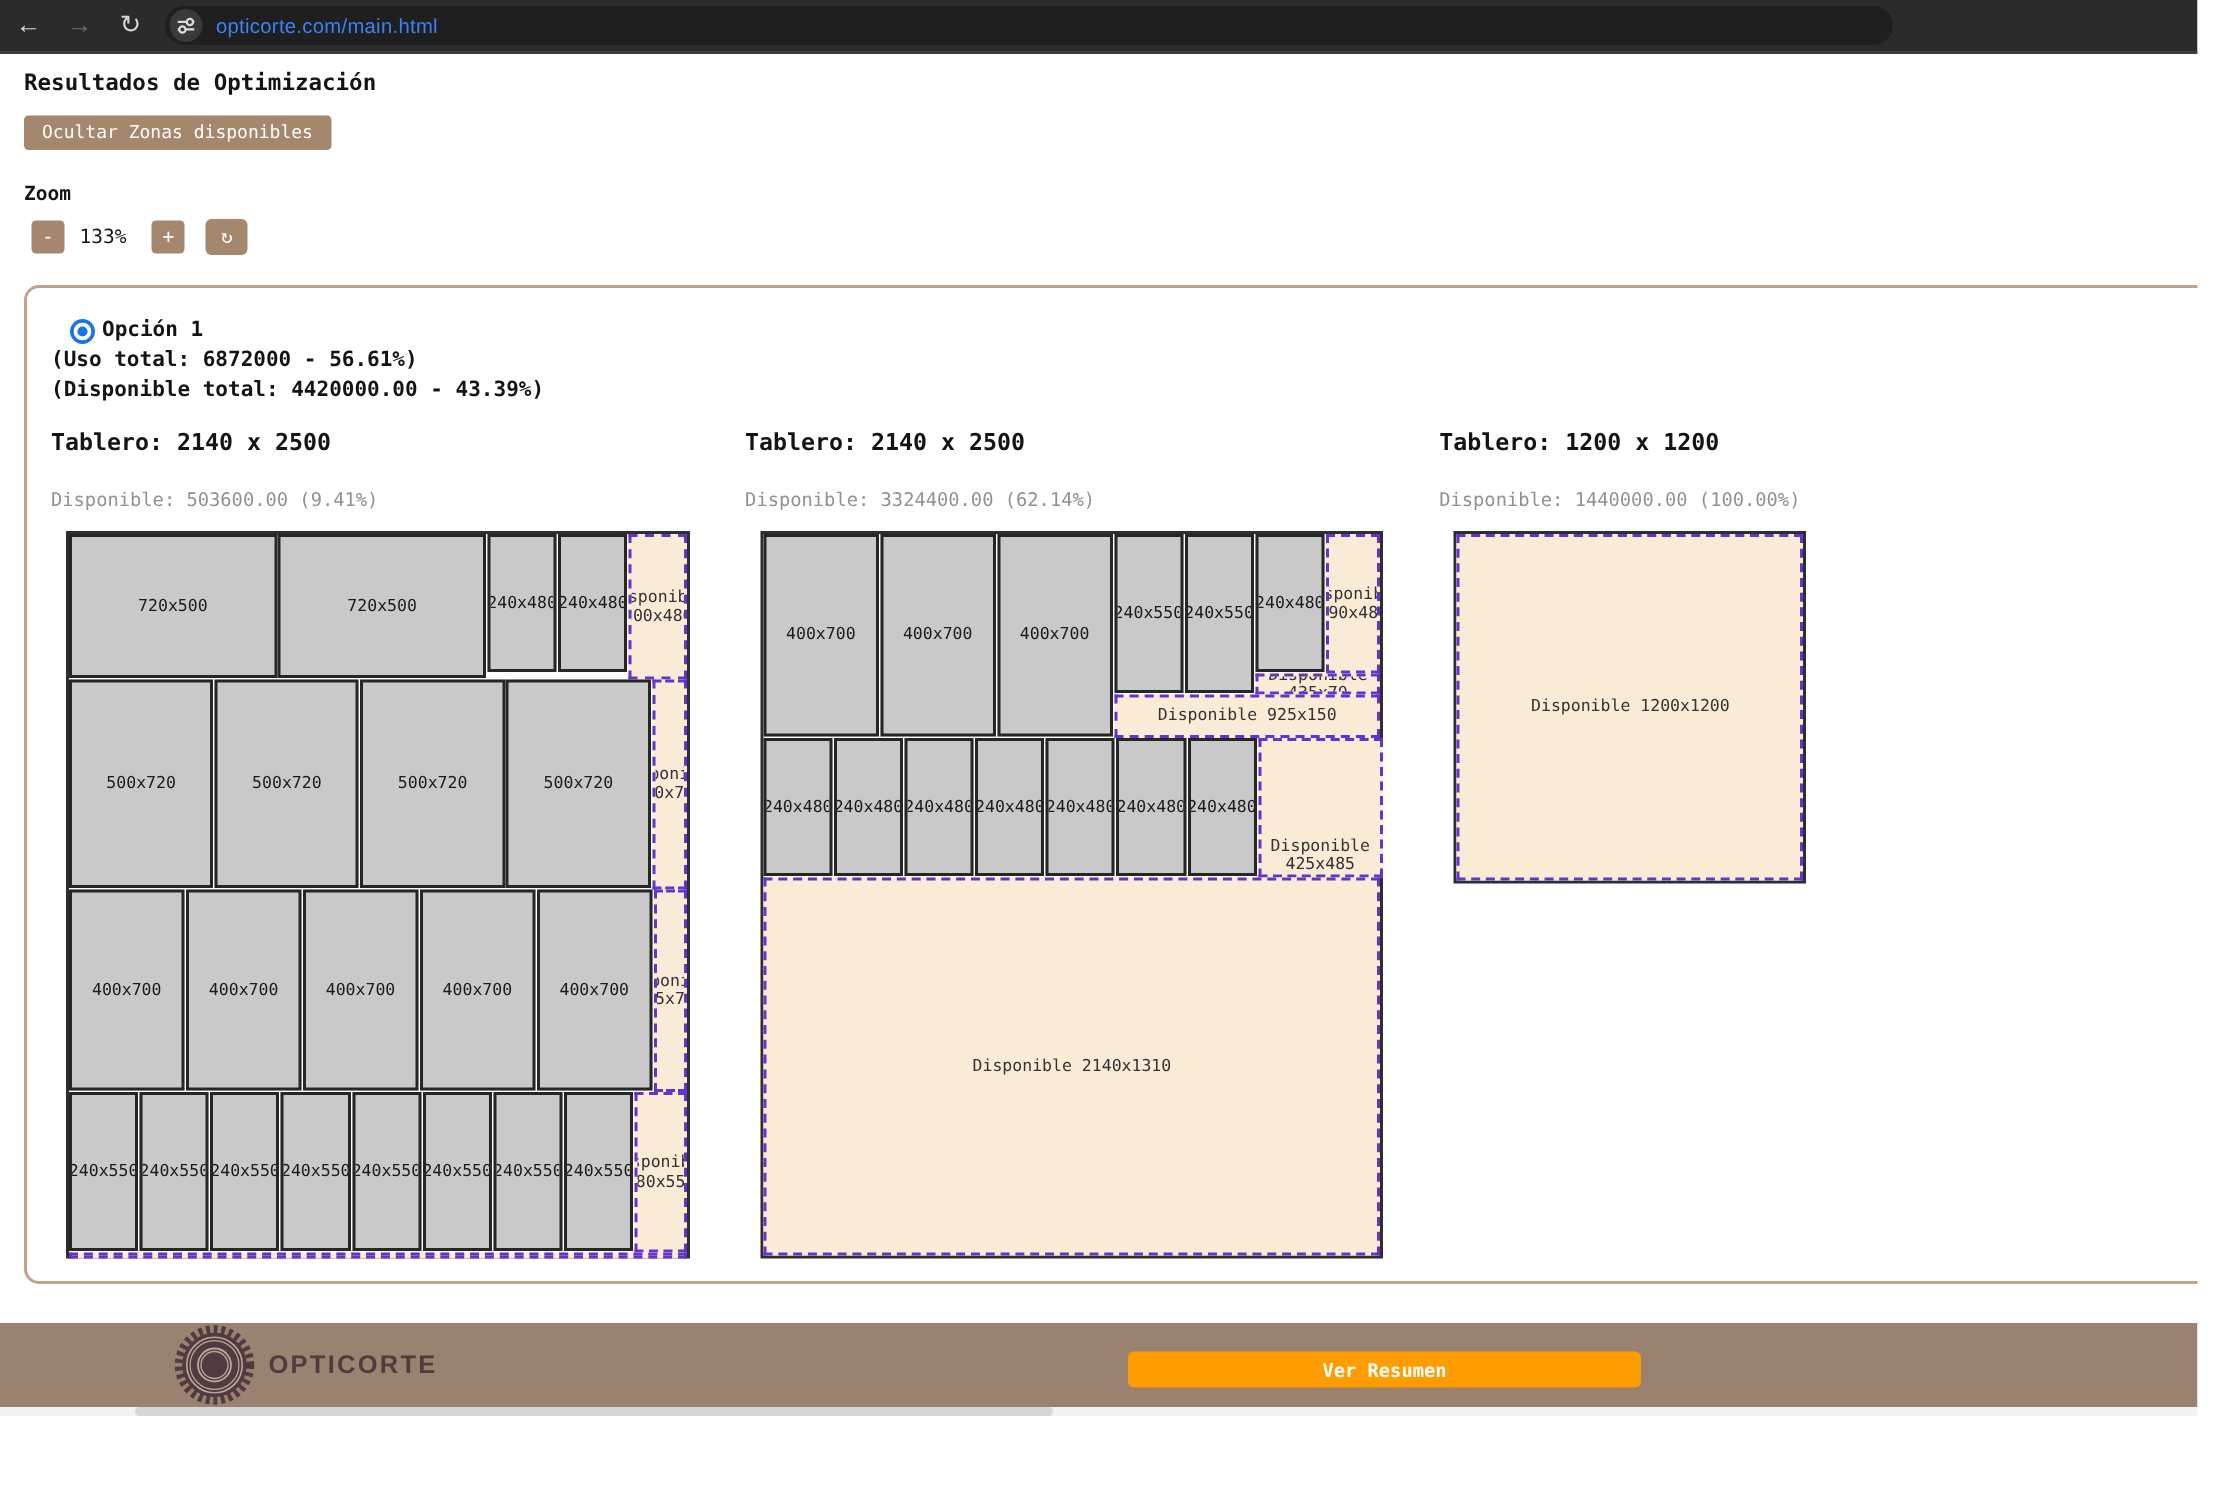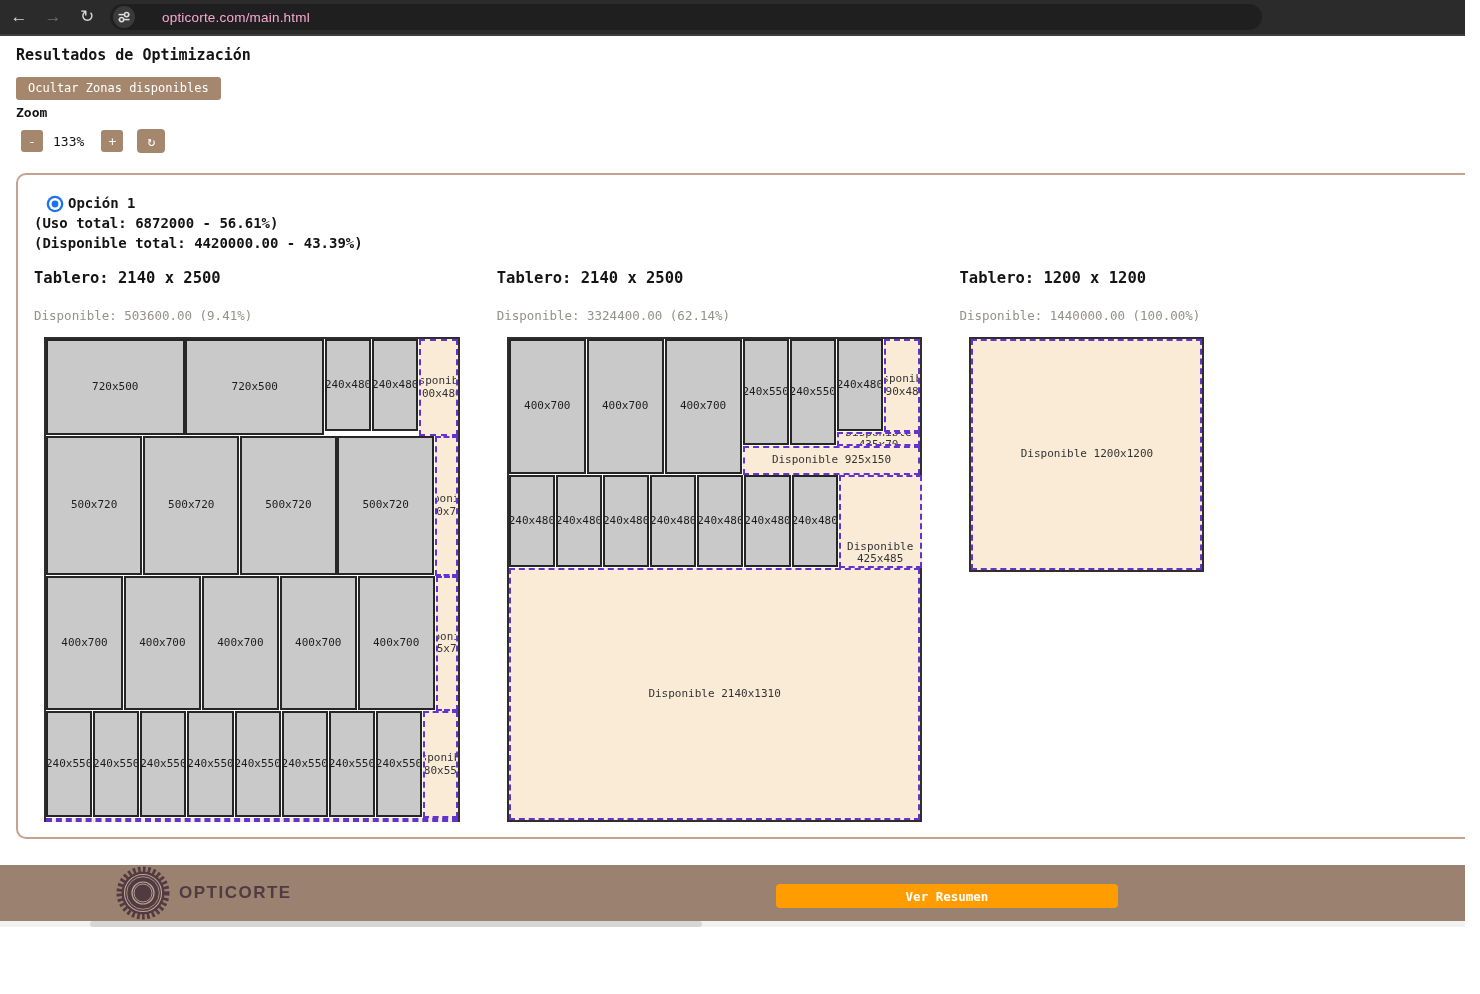--- a/index.html
+++ b/index.html
@@ -11,29 +11,29 @@
   body{font-family:"DejaVu Sans Mono","Liberation Mono",monospace;}
   .window{width:1465px;height:994px;overflow:hidden;background:#fff;}
 
   
   .toolbar{height:36px;background:#2b2b2b;border-bottom:2px solid #3d3d3d;display:flex;align-items:center;
            font-family:"Liberation Sans",sans-serif;}
   .nav-ico{width:30px;text-align:center;font-size:17px;color:#d6d6d6;cursor:pointer;margin-left:4px;line-height:32px;}
   .nav-ico.disabled{color:#6e6e6e;}
   .urlbar{height:26px;flex:0 0 1152px;margin-left:8px;background:#1f1f1f;border-radius:13px;display:flex;align-items:center;}
   .tune-wrap{width:22px;height:22px;margin-left:3px;border-radius:50%;background:#3a3a3a;display:flex;align-items:center;justify-content:center;}
-  .url-text{color:#f9a8d4;font-size:13.5px;margin-left:27px;letter-spacing:.2px;}
+  .url-text{color:#3b82f6;font-size:13.5px;margin-left:9px;letter-spacing:.2px;}
 
   
   .page{padding:9px 0 0 16px;background:#fff;}
   .h-title{font-size:15px;font-weight:bold;color:#141414;line-height:20px;}
   .btn{background:var(--brown);color:#fff;border:none;border-radius:3px;cursor:pointer;
        font-family:"DejaVu Sans Mono","Liberation Mono",monospace;}
   .toggle-btn{margin-top:12px;height:23px;padding:0 12px;font-size:12px;display:inline-block;line-height:23px;}
-  .zoom-label{margin-top:6px;font-size:13px;font-weight:bold;color:#141414;line-height:14px;}
+  .zoom-label{margin-top:23px;font-size:13px;font-weight:bold;color:#141414;line-height:14px;}
   .zoom-row{margin-top:9px;display:flex;align-items:center;height:24px;}
   .zoom-btn{width:22px;height:22px;font-size:13px;margin-left:5px;}
   .zoom-val{font-size:13px;color:#141414;margin:0 12px 0 10px;text-align:right;}
   .zoom-reset{width:28px;height:24px;font-size:13px;margin-left:14px;border-radius:4px;}
   .product{margin-top:46px;font-size:15.5px;font-weight:bold;color:#141414;line-height:21px;}
 
   
   .panel{margin:20px -12px 0 0;border:2px solid #c5a28e;border-radius:10px;padding:18px 0 0 16px;height:666px;}
   .option-row{display:flex;align-items:center;margin-left:12px;height:20px;}
   .radio{width:12px;height:12px;border-radius:50%;background:var(--accent-blue);
@@ -52,21 +52,21 @@
   .rect.free{background:var(--zone-fill);border:2px dashed var(--zone-border);color:#333;}
   .rect span{display:block;}
   .rect span.fit{width:max-content;white-space:nowrap;}
   .rect span.wrap{width:68px;}
 
   
   .footer{position:relative;margin-top:26px;height:56px;background:var(--footer-bg);
           display:flex;align-items:center;font-family:"Liberation Sans",sans-serif;}
   .blade{margin-left:116px;display:block;}
   .brand{margin-left:9px;font-size:17px;font-weight:bold;letter-spacing:1.5px;color:var(--logo);}
-  .summary-btn{position:absolute;left:776px;top:19px;width:342px;height:24px;background:var(--orange);
+  .summary-btn{position:absolute;left:752px;top:19px;width:342px;height:24px;background:var(--orange);
                border:none;border-radius:4px;color:#fff;font-size:12.5px;font-weight:bold;cursor:pointer;
                font-family:"DejaVu Sans Mono","Liberation Mono",monospace;}
   .hscroll{height:6px;background:#f2f2f2;position:relative;}
   .hscroll .thumb{position:absolute;left:90px;top:0;width:612px;height:6px;background:#d6d6d6;border-radius:3px;}
 </style>
 </head>
 <body>
 
 <div class="window">
 

